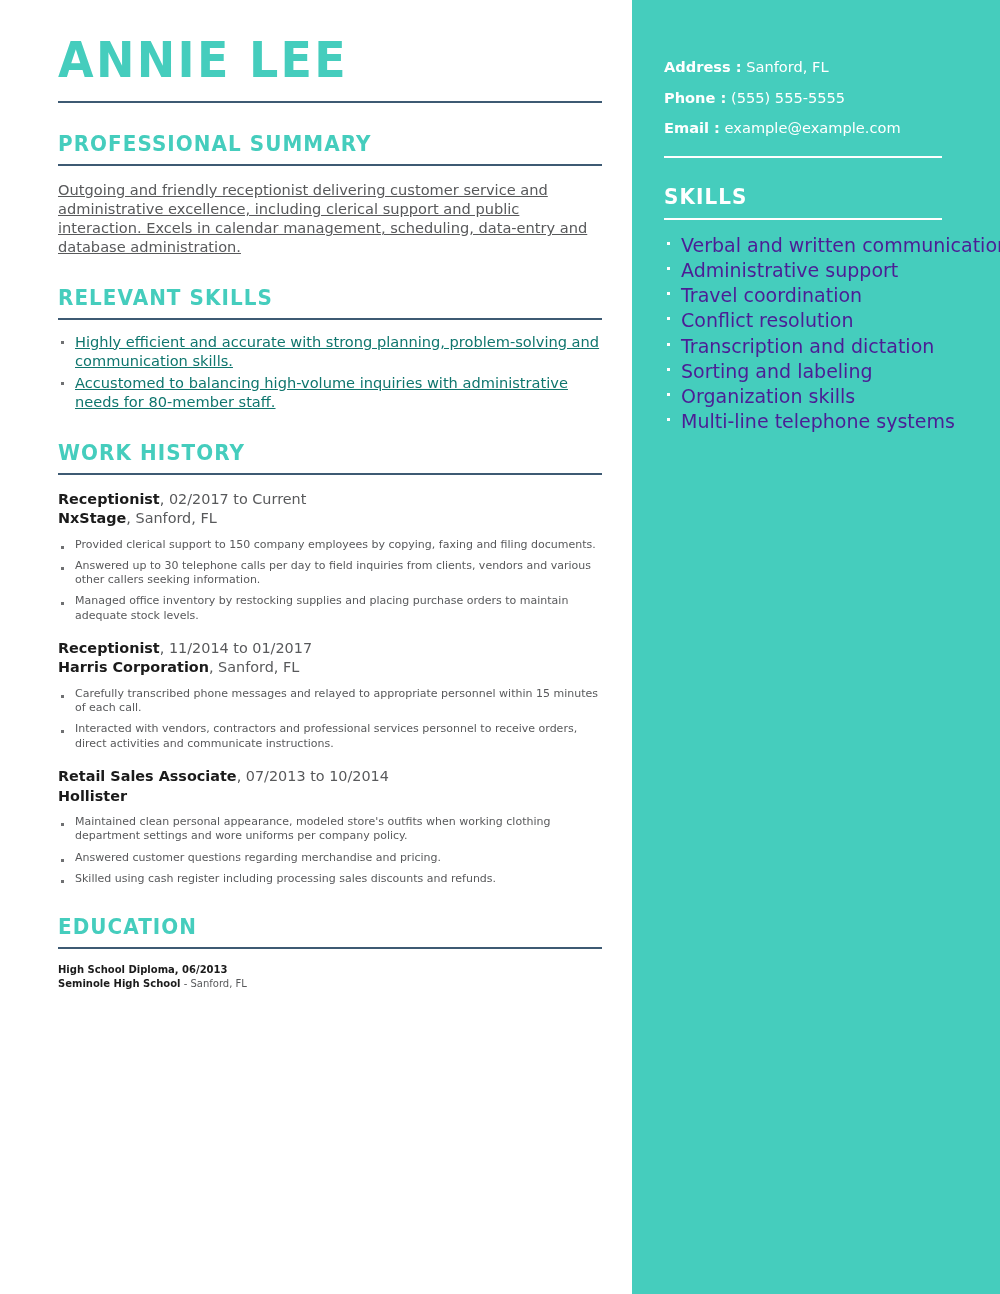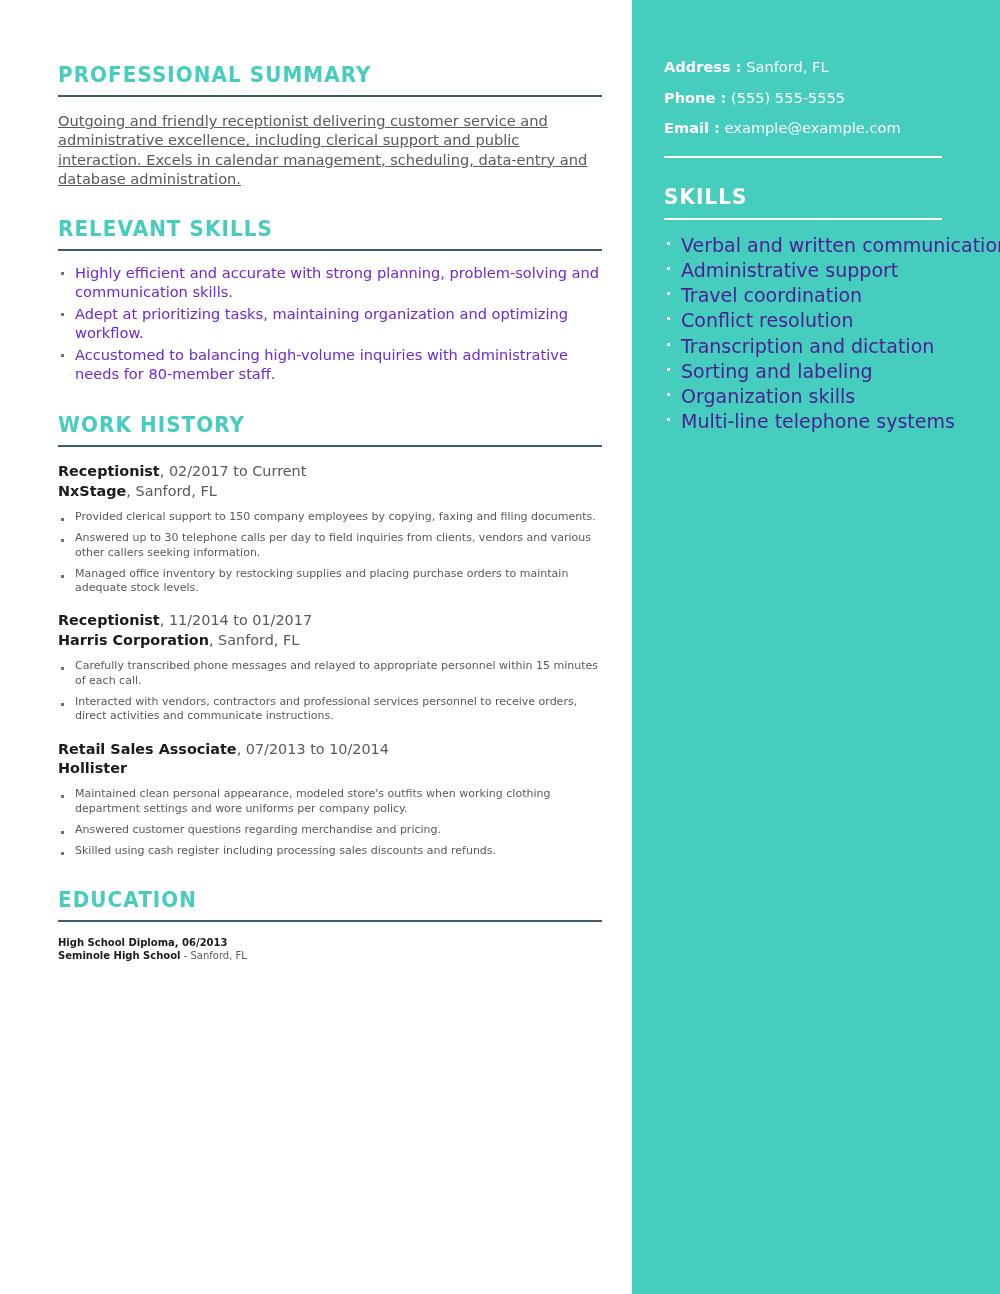--- a/index.html
+++ b/index.html
@@ -90,22 +90,23 @@
     list-style: none;
     margin: 13px 0 0 0;
     padding: 0;
     max-width: 548px;
   }
   ul.bullets > li {
     position: relative;
     padding-left: 17px;
     font-size: 14.6px;
     line-height: 1.3;
-    color: #6d28d9;
+    color: #0f766e;
     margin-bottom: 3px;
+    text-decoration: underline;
   }
   ul.bullets > li::before {
     content: "";
     position: absolute;
     left: 3px;
     top: 8px;
     width: 3px;
     height: 3px;
     background: #6f7072;
   }
@@ -235,33 +236,36 @@
     background: #ffffff;
   }
 </style>
 </head>
 <body>
 
 <div class="page">
 
   <div class="main-col">
 
+    <div class="name-block">
+      <h1 class="name">ANNIE LEE</h1>
+      <div class="name-rule"></div>
+    </div>
 
     <div class="section">
       <h2 class="section-title">PROFESSIONAL SUMMARY</h2>
       <div class="section-rule"></div>
       <p class="summary-text">Outgoing and friendly receptionist delivering customer service and administrative excellence, including clerical support and public interaction. Excels in calendar management, scheduling, data-entry and database administration.</p>
     </div>
 
     <div class="section">
       <h2 class="section-title">RELEVANT SKILLS</h2>
       <div class="section-rule"></div>
       <ul class="bullets">
         <li>Highly efficient and accurate with strong planning, problem-solving and communication skills.</li>
-        <li>Adept at prioritizing tasks, maintaining organization and optimizing workflow.</li>
         <li>Accustomed to balancing high-volume inquiries with administrative needs for 80-member staff.</li>
       </ul>
     </div>
 
     <div class="section">
       <h2 class="section-title">WORK HISTORY</h2>
       <div class="section-rule"></div>
 
       <div class="job first">
         <div class="job-line">

